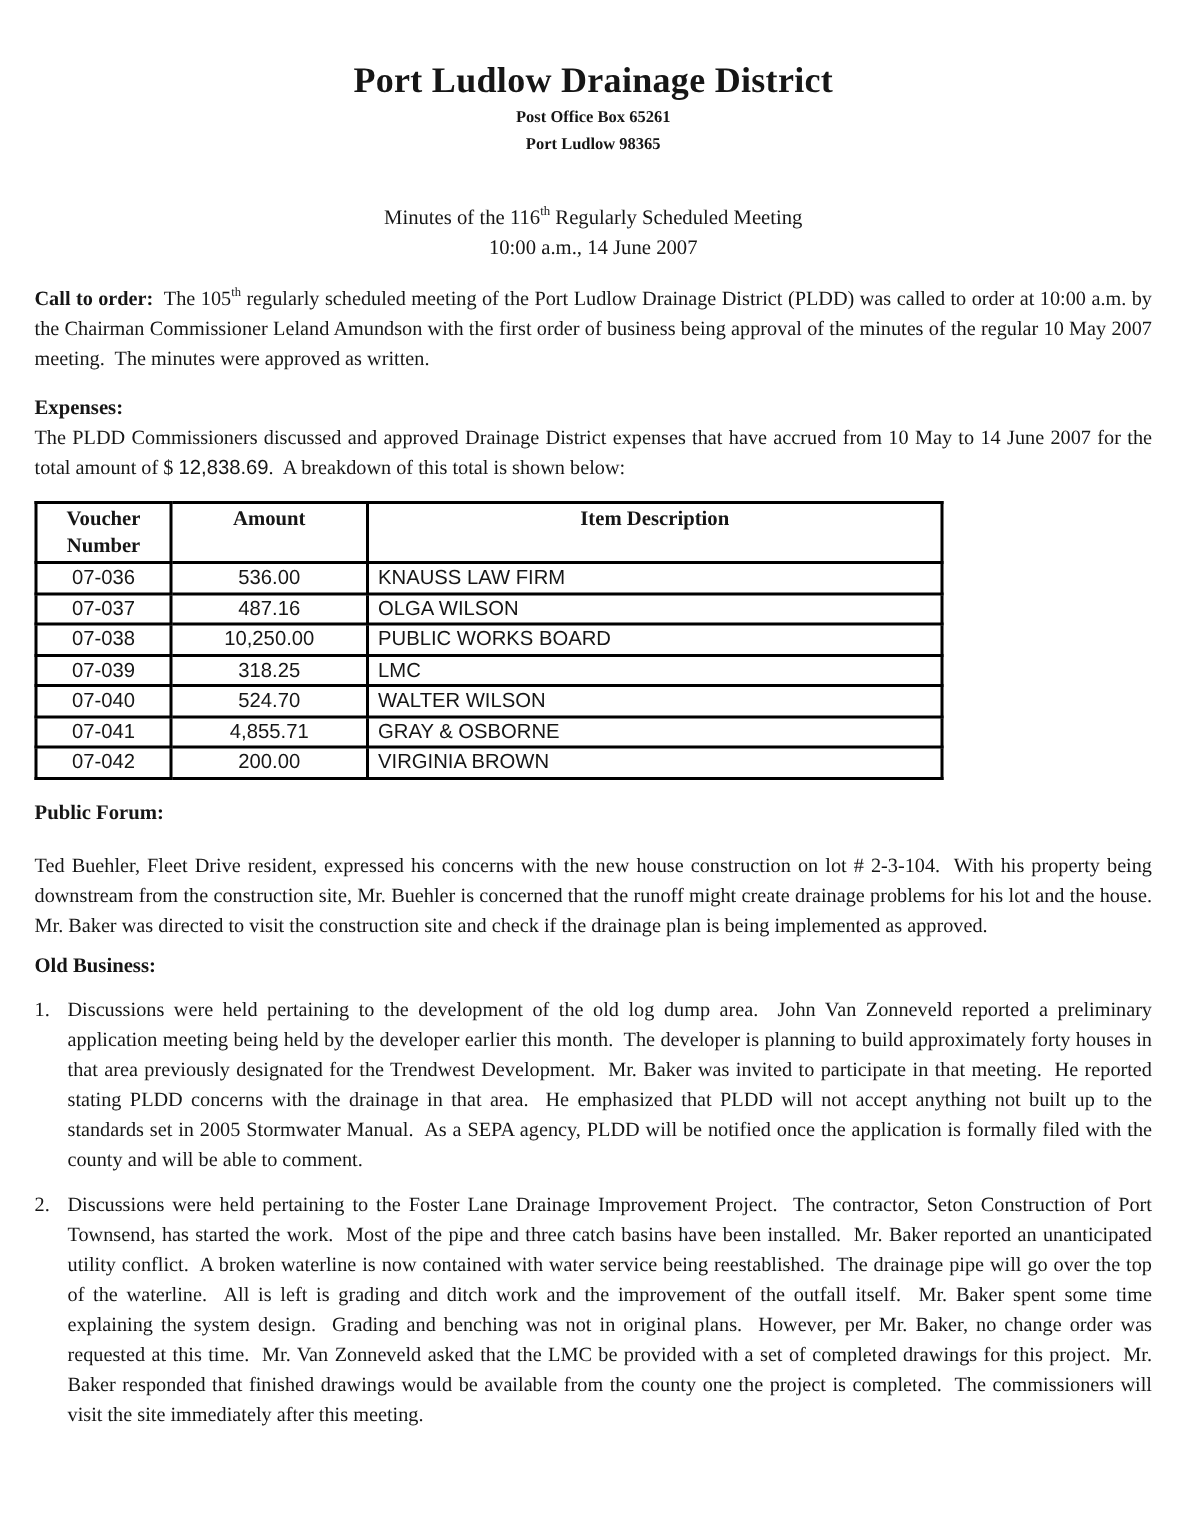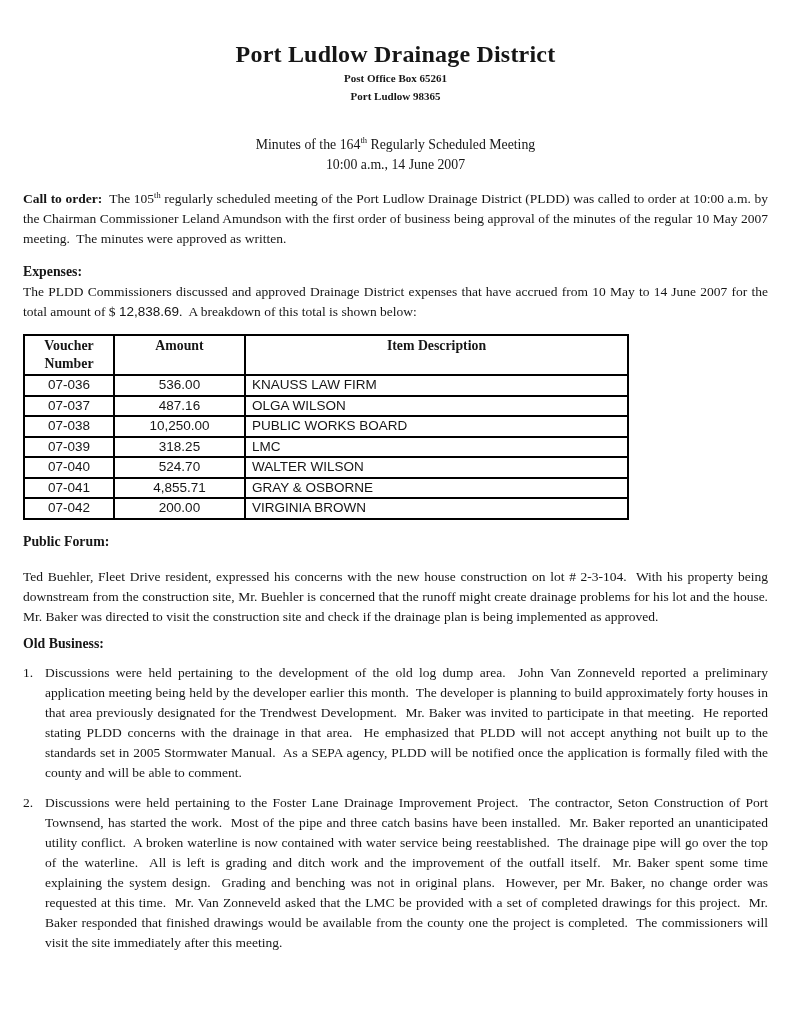--- a/index.html
+++ b/index.html
@@ -109,21 +109,21 @@
 </head>
 <body>
 
 <div class="page">
 
   <h1 class="doc-title">Port Ludlow Drainage District</h1>
   <div class="addr addr-first">Post Office Box 65261</div>
   <div class="addr">Port Ludlow 98365</div>
 
   <div class="subtitle-block">
-    <div class="subtitle"><span>Minutes of the 164</span><sup>th</sup><span> Regularly Scheduled Meeting</span></div>
+    <div class="subtitle"><span>Minutes of the 116</span><sup>th</sup><span> Regularly Scheduled Meeting</span></div>
     <div class="subtitle">10:00 a.m., 14 June 2007</div>
   </div>
 
   <p class="para cto"><strong class="inline-label">Call to order:</strong><span>  The 105</span><sup>th</sup><span> regularly scheduled meeting of the Port Ludlow Drainage District (PLDD) was called to order at 10:00 a.m. by the Chairman Commissioner Leland Amundson with the first order of business being approval of the minutes of the regular 10 May 2007 meeting.  The minutes were approved as written.</span></p>
 
   <div class="section-label expenses-label">Expenses:</div>
   <p class="para"><span>The PLDD Commissioners discussed and approved Drainage District expenses that have accrued from 10 May to 14 June 2007 for the total amount of $ </span><span class="sans">12,838.69</span><span>.  A breakdown of this total is shown below:</span></p>
 
   <table class="expense-table">
     <colgroup>

